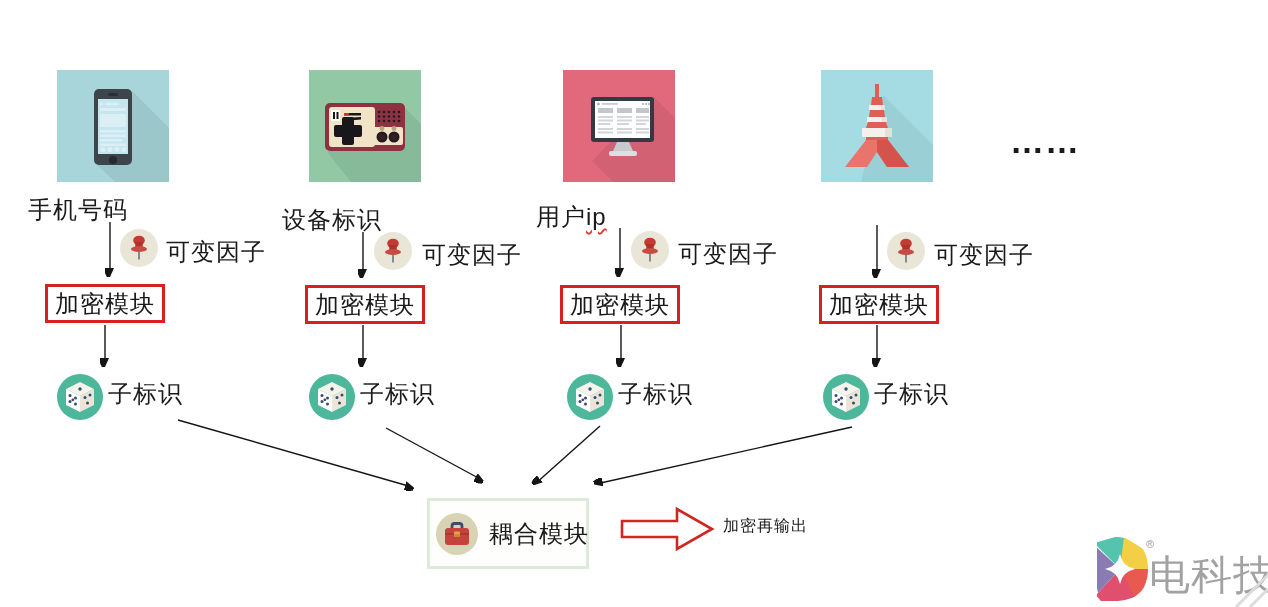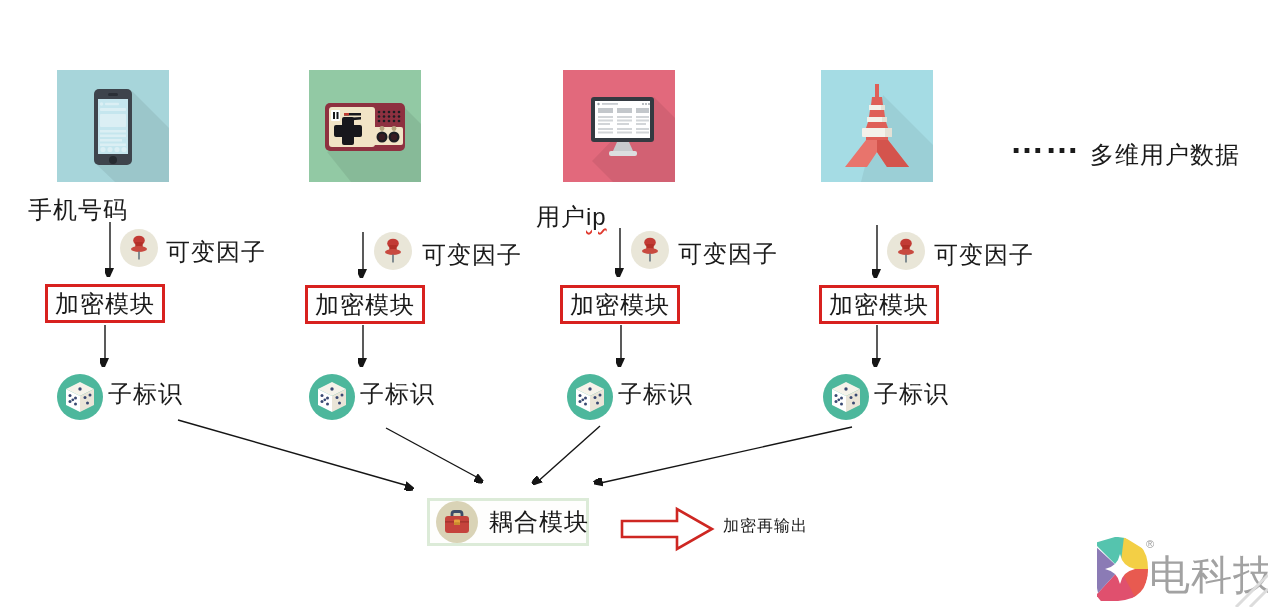--- a/index.html
+++ b/index.html
@@ -53,21 +53,21 @@
   .sub-label.c1 { left:108px; }
   .sub-label.c2 { left:360px; }
   .sub-label.c3 { left:618px; }
   .sub-label.c4 { left:874px; }
 
   
   .dots { position:absolute; left:1010px; top:122px; font-size:34px; font-weight:900; letter-spacing:1px; }
   .multi-caption { position:absolute; left:1090px; top:139px; font-size:24px; letter-spacing:1px; white-space:nowrap; }
 
   
-  .coupling-box { position:absolute; left:427px; top:498px; width:162px; height:48px; background:#fefefd;
+  .coupling-box { position:absolute; left:427px; top:498px; width:162px; height:71px; background:#fefefd;
                   border:3px solid #dcebd8; display:flex; align-items:center; gap:10px; padding-left:5px; }
   .coupling-box .case-badge { width:44px; height:44px; flex:0 0 auto; }
   .coupling-box .coupling-label { font-size:24px; letter-spacing:1px; white-space:nowrap; }
 
   
   .out-arrow { position:absolute; left:620px; top:506px; }
   .out-label { position:absolute; left:723px; top:516px; font-size:16px; letter-spacing:1px; white-space:nowrap; }
 
   
   .logo-mark { position:absolute; left:1092px; top:537px; }
@@ -200,20 +200,21 @@
       <polygon points="47,52 65,52 67,58 45,58" fill="#df5f57"></polygon>
       <rect x="41" y="58" width="30" height="9" rx="1" fill="#f3f1ea"></rect>
       <rect x="64" y="58" width="7" height="9" fill="#e4e1d6"></rect>
       <rect x="45" y="67" width="22" height="3" fill="#df5f57"></rect>
       <path d="M45,70 L67,70 L88,97 L66,97 L56,82 L46,97 L24,97 Z" fill="#e8746c"></path>
       <path d="M56,70 L67,70 L88,97 L66,97 L56,82 Z" fill="#d4544d"></path>
     </svg>
   </div>
 
   <div class="col-label c1"><span>手机号码</span><span class="squiggle"></span></div>
+  <div class="col-label c2"><span>设备标识</span><span class="squiggle"></span></div>
   <div class="col-label c3"><span>用户</span><span class="squiggle">ip</span></div>
 
   <div class="pin-badge c1">
     <svg width="40" height="40" viewBox="0 0 40 40">
       <circle cx="20" cy="20" r="19" fill="#e9e6d8"></circle>
       <ellipse cx="20" cy="12.5" rx="5.8" ry="4.8" fill="#c23b35"></ellipse>
       <rect x="16.3" y="14" width="7.4" height="6.5" fill="#b23028"></rect>
       <ellipse cx="20" cy="21" rx="8" ry="3" fill="#c84a40"></ellipse>
       <line x1="20" y1="23.5" x2="20" y2="31.5" stroke="#66757f" stroke-width="1.6"></line>
     </svg>
@@ -332,21 +333,20 @@
       </g>
     </svg>
   </div>
 
   <div class="sub-label c1">子标识</div>
   <div class="sub-label c2">子标识</div>
   <div class="sub-label c3">子标识</div>
   <div class="sub-label c4">子标识</div>
 
   <div class="dots">……</div>
-  <div class="multi-caption">多维用户数据</div>
 
   <div class="coupling-box">
     <span class="case-badge">
       <svg width="44" height="44" viewBox="0 0 44 44">
         <circle cx="22" cy="22" r="21" fill="#d9d3b6"></circle>
         <rect x="17" y="11.5" width="10" height="8" rx="2.5" fill="none" stroke="#3e4c68" stroke-width="2.8"></rect>
         <rect x="10" y="16" width="24" height="17" rx="3" fill="#c5433c"></rect>
         <rect x="10" y="21" width="24" height="1.6" fill="#a8362f"></rect>
         <rect x="19" y="19.5" width="6" height="5.5" rx="1" fill="#e6a23c"></rect>
         <rect x="19" y="22.2" width="6" height="2.8" rx="1" fill="#c98a2e"></rect>

